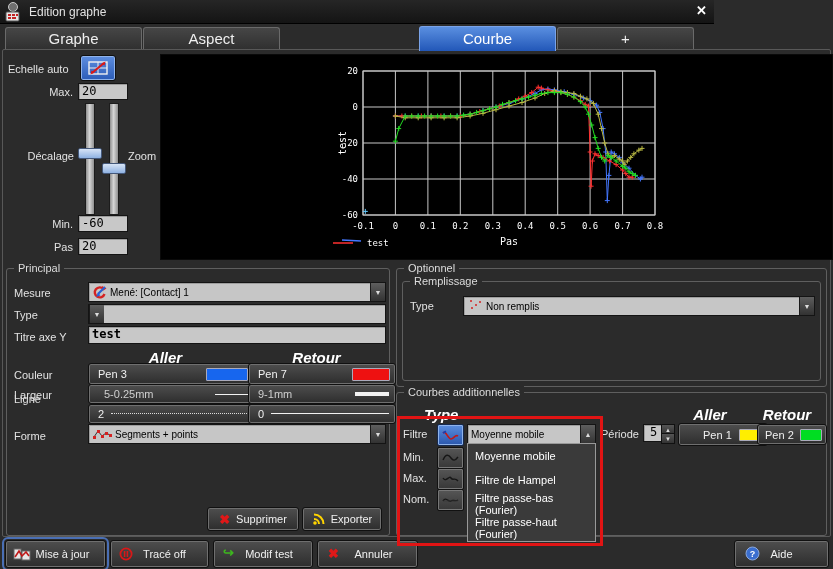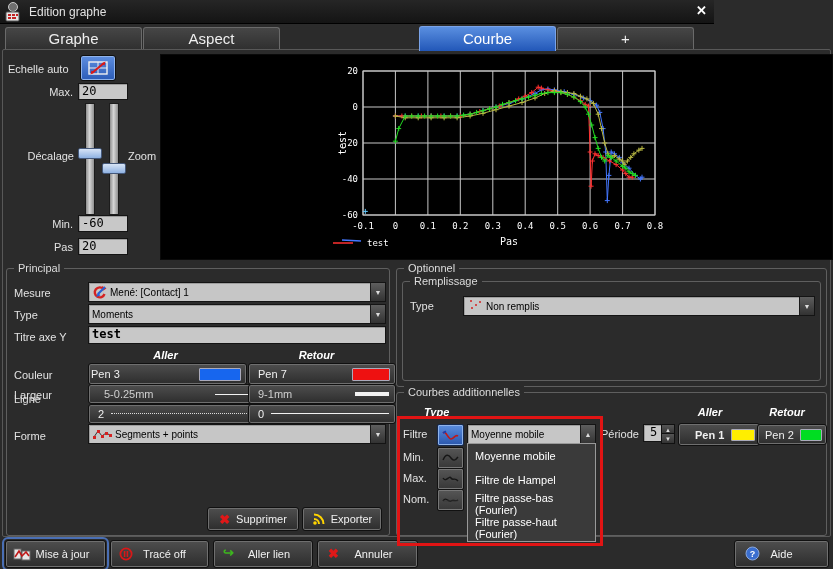--- a/index.html
+++ b/index.html
@@ -1,21 +1,21 @@
 <!DOCTYPE html>
 <html><head>
 <meta charset="utf-8">
 <style>
   html,body{margin:0;padding:0;background:#111;}
   #app{position:relative;width:833px;height:569px;background:#2b2b2b;overflow:hidden;
        font-family:"Liberation Sans",sans-serif;border-bottom:2px solid #3a4f7a;}
   .abs{position:absolute;}
   .lbl{font-size:11px;color:#e2e2e2;white-space:nowrap;}
   .rlbl{text-align:right;}
-  .hdr{font-size:11px;color:#ffffff;font-weight:bold;font-style:italic;white-space:nowrap;}
+  .hdr{font-size:15px;color:#ffffff;font-weight:bold;font-style:italic;white-space:nowrap;}
   .field{background:#c8c8c8;border:1px solid #141414;box-shadow:inset 1px 1px 0 #9c9c9c;
          font:12px "DejaVu Sans Mono",monospace;color:#000;padding:0 3px;line-height:15px;}
   .combo{display:flex;align-items:stretch;background:#c6c6c6;border:1px solid #141414;box-shadow:inset 1px 1px 0 #9e9e9e;}
   .combo .ctxt{flex:1;font-size:10px;color:#000;padding-left:3px;display:flex;align-items:center;
                white-space:nowrap;overflow:hidden;gap:3px;}
   .combo .carrow{width:14px;background:linear-gradient(#5e5e5e,#323232);color:#ddd;font-size:7px;
                  display:flex;align-items:center;justify-content:center;border-left:1px solid #1a1a1a;}
   .btn{background:linear-gradient(#4e4e4e,#2d2d2d);border:1px solid #101010;box-shadow:inset 0 0 0 1px #6f6f6f;
        border-radius:3px;color:#f0f0f0;font-size:11px;display:flex;align-items:center;justify-content:center;
        white-space:nowrap;cursor:default;}
@@ -165,34 +165,31 @@
           <path d="M4 12 L8.5 10.5 L6 7.5 Z" fill="#2a5fd4"></path>
         </svg>
       </span>
       <span>Mené: [Contact] 1</span>
     </span>
     <span class="carrow">▼</span>
   </div>
 
   <span class="abs lbl" style="left:14px;top:309px;">Type</span>
   <div class="abs combo" style="left:88px;top:304px;width:296px;height:18px;">
-    <span class="ctxt">
-        <span>Moments</span>
-      </span>
     <span class="carrow">▼</span>
   </div>
 
   <span class="abs lbl" style="left:14px;top:331px;">Titre axe Y</span>
   <div class="abs field" style="left:88px;top:326px;width:290px;height:16px;font-weight:bold;">test</div>
 
   <span class="abs hdr" style="left:88px;top:349px;width:155px;text-align:center;">Aller</span>
   <span class="abs hdr" style="left:248px;top:349px;width:137px;text-align:center;">Retour</span>
 
   <span class="abs lbl" style="left:14px;top:369px;">Couleur</span>
-  <div class="abs btn" style="left:88px;top:363px;width:155px;height:20px;justify-content:flex-start;padding-left:2px;">
+  <div class="abs btn" style="left:88px;top:363px;width:155px;height:20px;justify-content:flex-start;padding-left:9px;">
     <span>Pen 3</span>
     <span class="swatch abs" style="right: 5px; top: 4px; width: 40px; height: 11px; background: rgb(23, 102, 238);"></span>
   </div>
   <div class="abs btn" style="left:248px;top:363px;width:137px;height:20px;justify-content:flex-start;padding-left:9px;">
     <span>Pen 7</span>
     <span class="swatch abs" style="right: 5px; top: 4px; width: 36px; height: 11px; background: rgb(238, 17, 17);"></span>
   </div>
 
   <span class="abs lbl" style="left:14px;top:389px;">Largeur</span>
   <div class="abs btn" style="left:88px;top:384px;width:155px;height:18px;justify-content:flex-start;padding-left:15px;color:#cfcfcf;">
@@ -311,21 +308,21 @@
     <div class="listitem">Filtre de Hampel</div>
     <div class="listitem">Filtre passe-bas (Fourier)</div>
     <div class="listitem">Filtre passe-haut (Fourier)</div>
   </div>
 
   <span class="abs lbl" style="left:601px;top:428px;">Période</span>
   <div class="abs field" style="left:643px;top:424px;width:13px;height:16px;text-align:center;">5</div>
   <div class="abs spin" style="left:661px;top:424px;">▲</div>
   <div class="abs spin" style="left:661px;top:433px;">▼</div>
 
-  <div class="abs btn" style="left:678px;top:423px;width:64px;height:21px;justify-content:flex-start;padding-left:16px;font-weight:bold;">
+  <div class="abs btn" style="left:678px;top:423px;width:64px;height:21px;justify-content:flex-start;padding-left:24px;">
     <span>Pen 1</span>
     <span class="swatch abs" style="right: 4px; top: 5px; width: 22px; height: 10px; background: rgb(255, 238, 0);"></span>
   </div>
   <div class="abs btn" style="left:757px;top:424px;width:61px;height:19px;justify-content:flex-start;padding-left:7px;">
     <span>Pen 2</span>
     <span class="swatch abs" style="right: 4px; top: 4px; width: 20px; height: 10px; background: rgb(0, 221, 34);"></span>
   </div>
 
   <div class="redbox" style="left:397px;top:416px;width:200px;height:124px;"></div>
 
@@ -344,21 +341,21 @@
       <svg width="14" height="14" viewBox="0 0 14 14">
         <circle cx="7" cy="7" r="5.6" fill="none" stroke="#d81818" stroke-width="1.8"></circle>
         <rect x="4.8" y="4" width="1.6" height="6" fill="#d81818"></rect>
           <rect x="7.6" y="4" width="1.6" height="6" fill="#d81818"></rect>
       </svg>
     </span>
     <span style="margin-left:10px;">Tracé off</span>
   </div>
   <div class="abs btn" style="left:213px;top:540px;width:98px;height:26px;">
     <span class="abs" style="left:9px;top:4px;color:#3db51e;font-size:13px;font-weight:bold;">↪</span>
-    <span style="margin-left:12px;">Aller lien</span>
+    <span style="margin-left:12px;">Modif test</span>
   </div>
   <div class="abs btn" style="left:317px;top:540px;width:99px;height:26px;">
     <span class="abs" style="left:10px;top:5px;color:#e01818;font-weight:bold;font-size:13px;">✖</span>
     <span style="margin-left:12px;">Annuler</span>
   </div>
   <div class="abs btn" style="left:734px;top:540px;width:93px;height:26px;">
     <span class="abs" style="left:10px;top:5px;">
       <svg width="15" height="15" viewBox="0 0 15 15">
         <circle cx="7.5" cy="7.5" r="6.5" fill="#3a6ecf" stroke="#8aa8dd"></circle>
         <text x="7.5" y="10.6" text-anchor="middle" font-size="9" font-weight="bold" fill="#fff" font-family="Liberation Sans, sans-serif">?</text>

